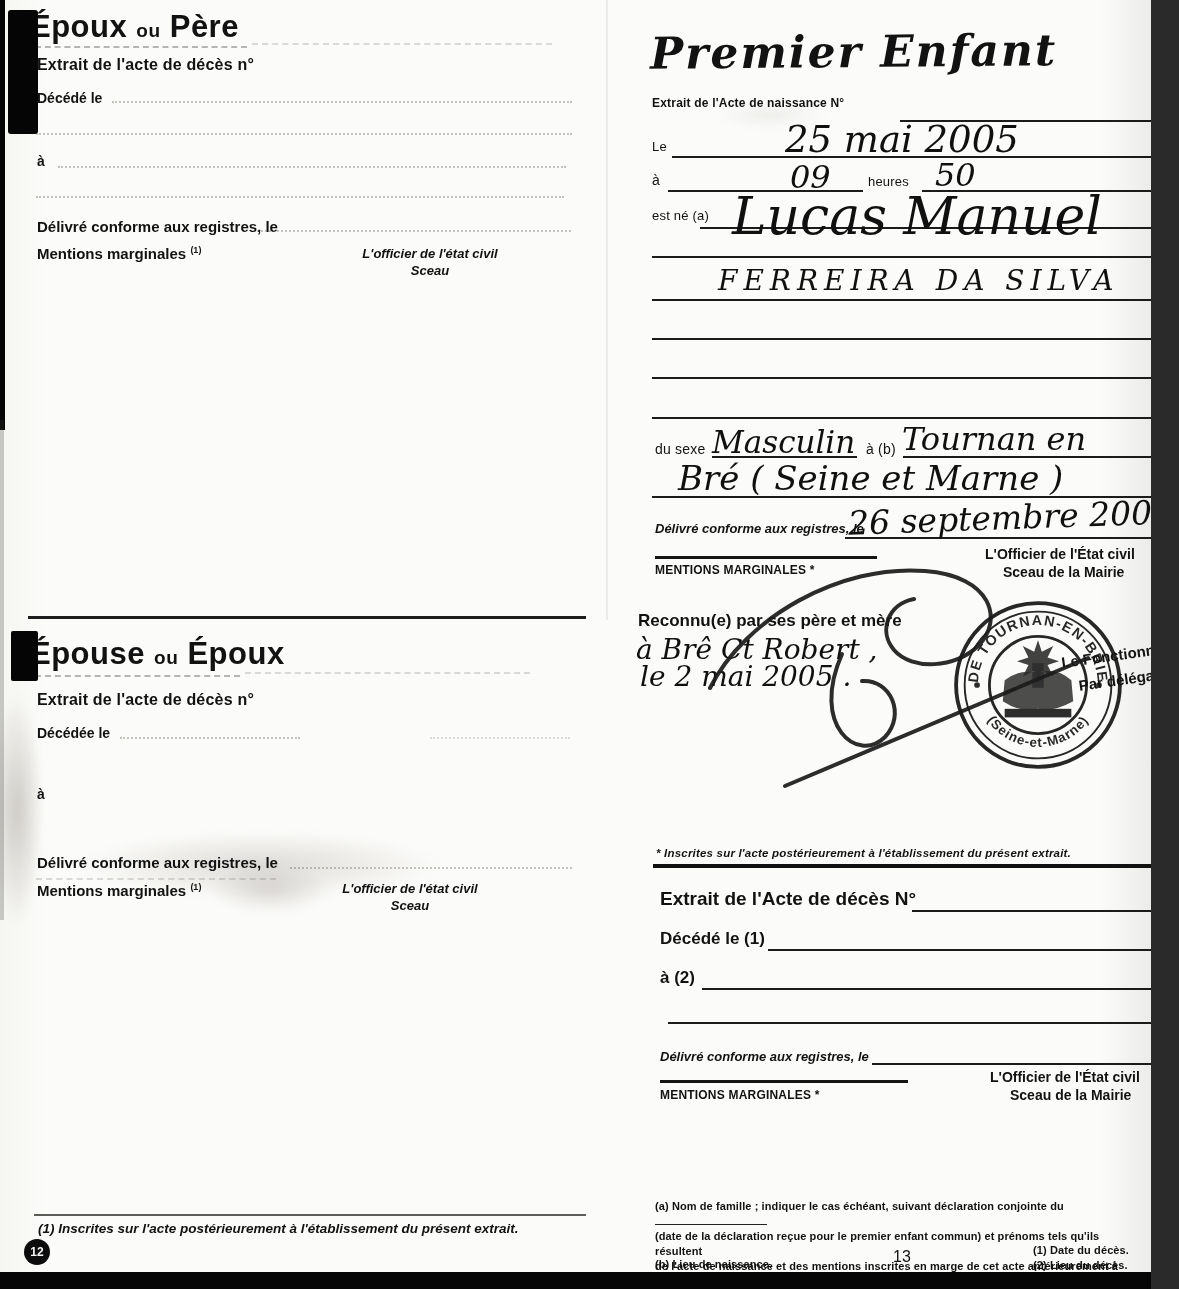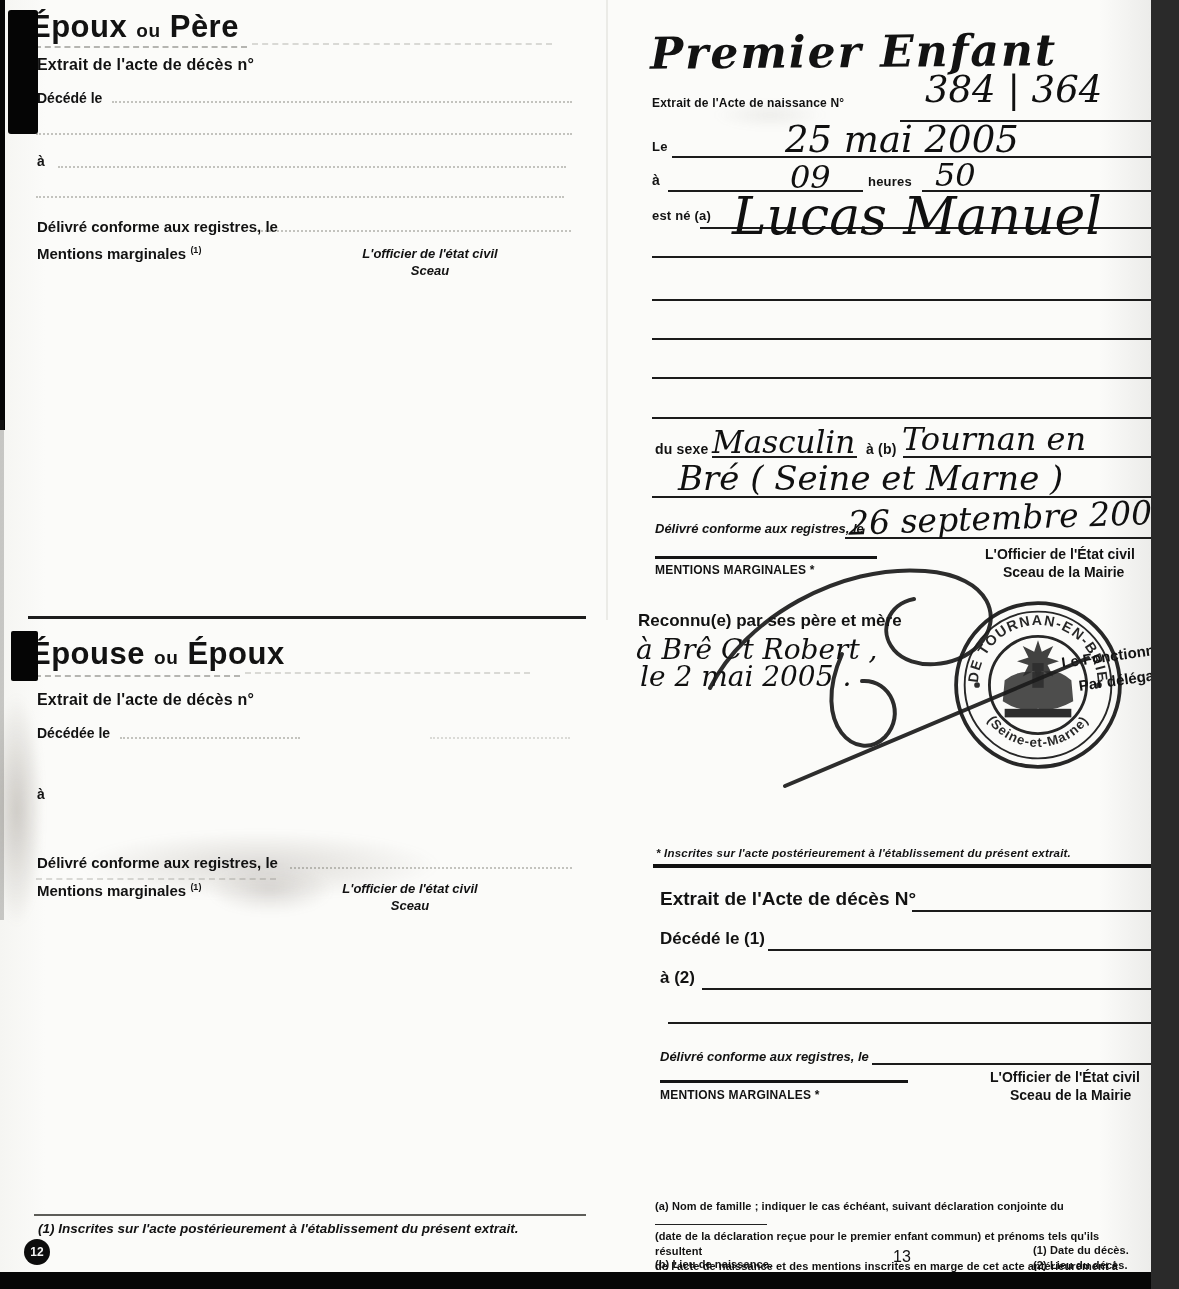--- a/index.html
+++ b/index.html
@@ -20,21 +20,21 @@
   .fdash{height:0;border-bottom:2px dashed rgba(95,95,88,.45);}
   .fdash2{height:0;border-bottom:2px dashed rgba(95,95,88,.22);}
   
   .hl{font-size:31px;font-weight:bold;letter-spacing:.5px;}
   .hl .ou{font-size:19px;font-weight:bold;}
   .lab16{font-size:16px;font-weight:bold;letter-spacing:.2px;}
   .lab14{font-size:14px;font-weight:bold;}
   .offc{font-size:13px;font-weight:bold;font-style:italic;text-align:center;line-height:17px;}
   
   .h-script{font-family:"DejaVu Serif",serif;font-style:italic;font-weight:bold;font-size:44px;letter-spacing:2px;transform:rotate(-.5deg);}
-  .rlab{font-size:14px;font-weight:bold;letter-spacing:.2px;}
+  .rlab{font-size:14px;font-weight:normal;letter-spacing:.2px;}
   .rlab15{font-size:12px;font-weight:bold;letter-spacing:.2px;}
   .rlab17{font-size:17px;font-weight:bold;}
   .rlab19{font-size:19px;font-weight:bold;}
   .dlv{font-size:13px;font-weight:bold;font-style:italic;}
   .offc2{font-size:14px;font-weight:bold;text-align:center;line-height:18px;}
   .hand{font-family:"DejaVu Serif",serif;font-style:italic;color:#101010;white-space:nowrap;}
   .note-star{font-size:11.5px;font-weight:bold;font-style:italic;letter-spacing:.2px;}
   .fn{font-size:11px;font-weight:bold;line-height:15px;letter-spacing:.1px;}
   .fnblank{display:inline-block;width:112px;border-bottom:1.5px solid #222;height:10px;}
   .pagebubble{width:26px;height:26px;border-radius:50%;background:#0c0c0c;color:#f5f5f5;
@@ -121,38 +121,38 @@
   </div>
 
   <div class="abs" style="left:34px;top:1214px;width:552px;height:0;border-bottom:2px solid rgba(40,40,35,.75);"></div>
   <div class="abs it b" style="left:38px;top:1221px;font-size:13.5px;">(1) Inscrites sur l'acte postérieurement à l'établissement du présent extrait.</div>
   <div class="abs pagebubble" style="left:24px;top:1239px;">12</div>
 
   <div class="abs h-script" style="left:650px;top:26px;">Premier Enfant</div>
 
   <div class="abs rlab15" style="left:652px;top:96px;">Extrait de l'Acte de naissance N°</div>
   <div class="abs line" style="left:900px;top:120px;width:252px;"></div>
-  <div class="abs hand" style="left:925px;top:68px;font-size:37px;">384 | 364</div>
 
   <div class="abs rlab" style="left:652px;top:139px;font-size:13px;">Le</div>
   <div class="abs line" style="left:672px;top:156px;width:480px;"></div>
   <div class="abs hand" style="left:785px;top:118px;font-size:37px;">25 mai 2005</div>
 
   <div class="abs rlab" style="left:652px;top:172px;font-size:14px;">à</div>
   <div class="abs line" style="left:668px;top:190px;width:195px;"></div>
   <div class="abs hand" style="left:790px;top:158px;font-size:32px;">09</div>
   <div class="abs rlab" style="left:868px;top:174px;font-size:13px;">heures</div>
   <div class="abs line" style="left:922px;top:190px;width:230px;"></div>
   <div class="abs hand" style="left:935px;top:156px;font-size:32px;">50</div>
 
   <div class="abs rlab" style="left:652px;top:208px;font-size:13px;">est né (a)</div>
   <div class="abs line" style="left:700px;top:227px;width:452px;"></div>
   <div class="abs hand" style="left:732px;top:186px;font-size:52px;">Lucas Manuel</div>
 
   <div class="abs line" style="left:652px;top:256px;width:500px;"></div>
+  <div class="abs hand" style="left:718px;top:264px;font-size:28px;letter-spacing:6px;">FERREIRA DA SILVA</div>
   <div class="abs line" style="left:652px;top:299px;width:500px;"></div>
   <div class="abs line" style="left:652px;top:338px;width:500px;"></div>
   <div class="abs line" style="left:652px;top:377px;width:500px;"></div>
   <div class="abs line" style="left:652px;top:417px;width:500px;"></div>
 
   <div class="abs rlab" style="left:655px;top:441px;font-size:14px;">du sexe</div>
   <div class="abs line" style="left:712px;top:456px;width:145px;"></div>
   <div class="abs hand" style="left:712px;top:424px;font-size:31px;">Masculin</div>
   <div class="abs rlab" style="left:866px;top:441px;font-size:14px;">à (b)</div>
   <div class="abs line" style="left:903px;top:456px;width:249px;"></div>

